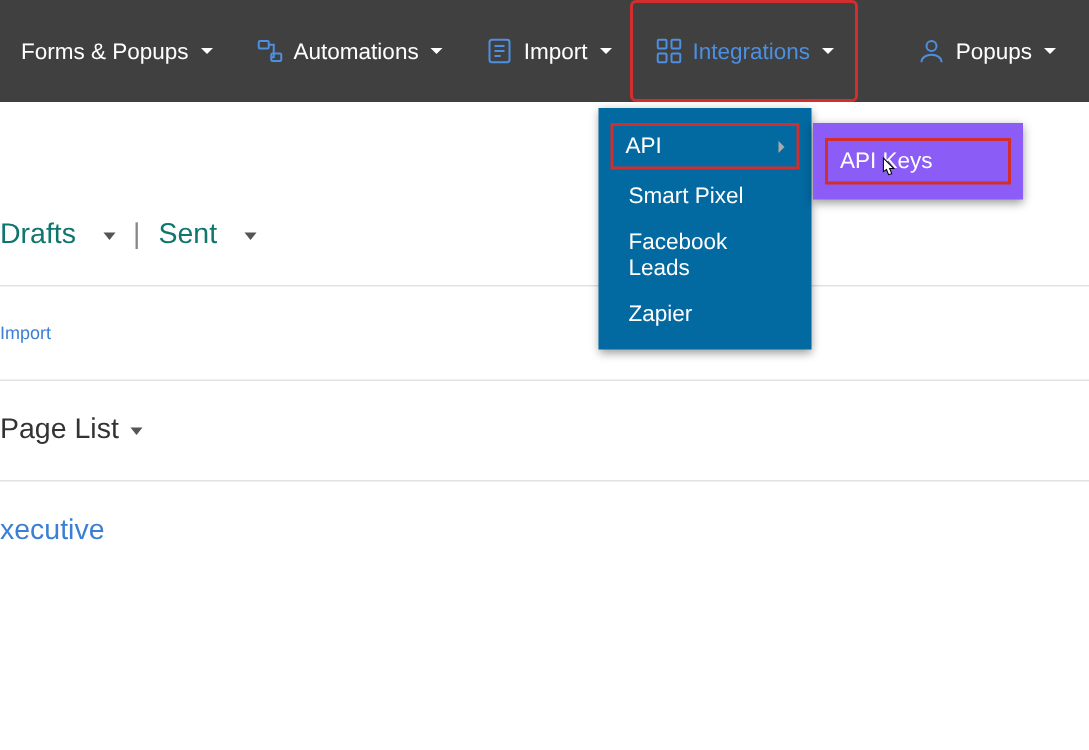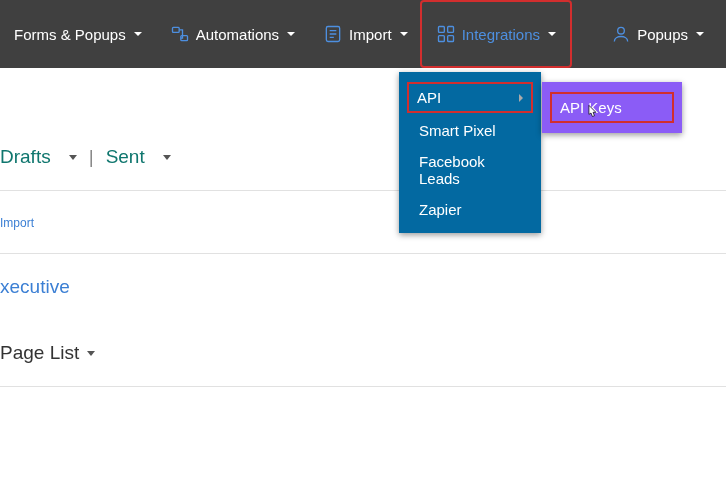--- a/index.html
+++ b/index.html
@@ -245,24 +245,24 @@
         <span>Sent</span>
         <span class="caret-d"></span>
       </div>
     </div>
   </div>
 
   <div class="row">
     <span class="link-single">Import</span>
   </div>
 
-  <div class="row" style="border-bottom:none;">
-    <span class="cutword">xecutive</span>
-  </div>
-
   <div class="row">
     <div class="page-list">
       <span>Page List</span>
       <span class="caret-d"></span>
     </div>
   </div>
 
+  <div class="row" style="border-bottom:none;">
+    <span class="cutword">xecutive</span>
+  </div>
+
 </div>
 
 </body></html>

